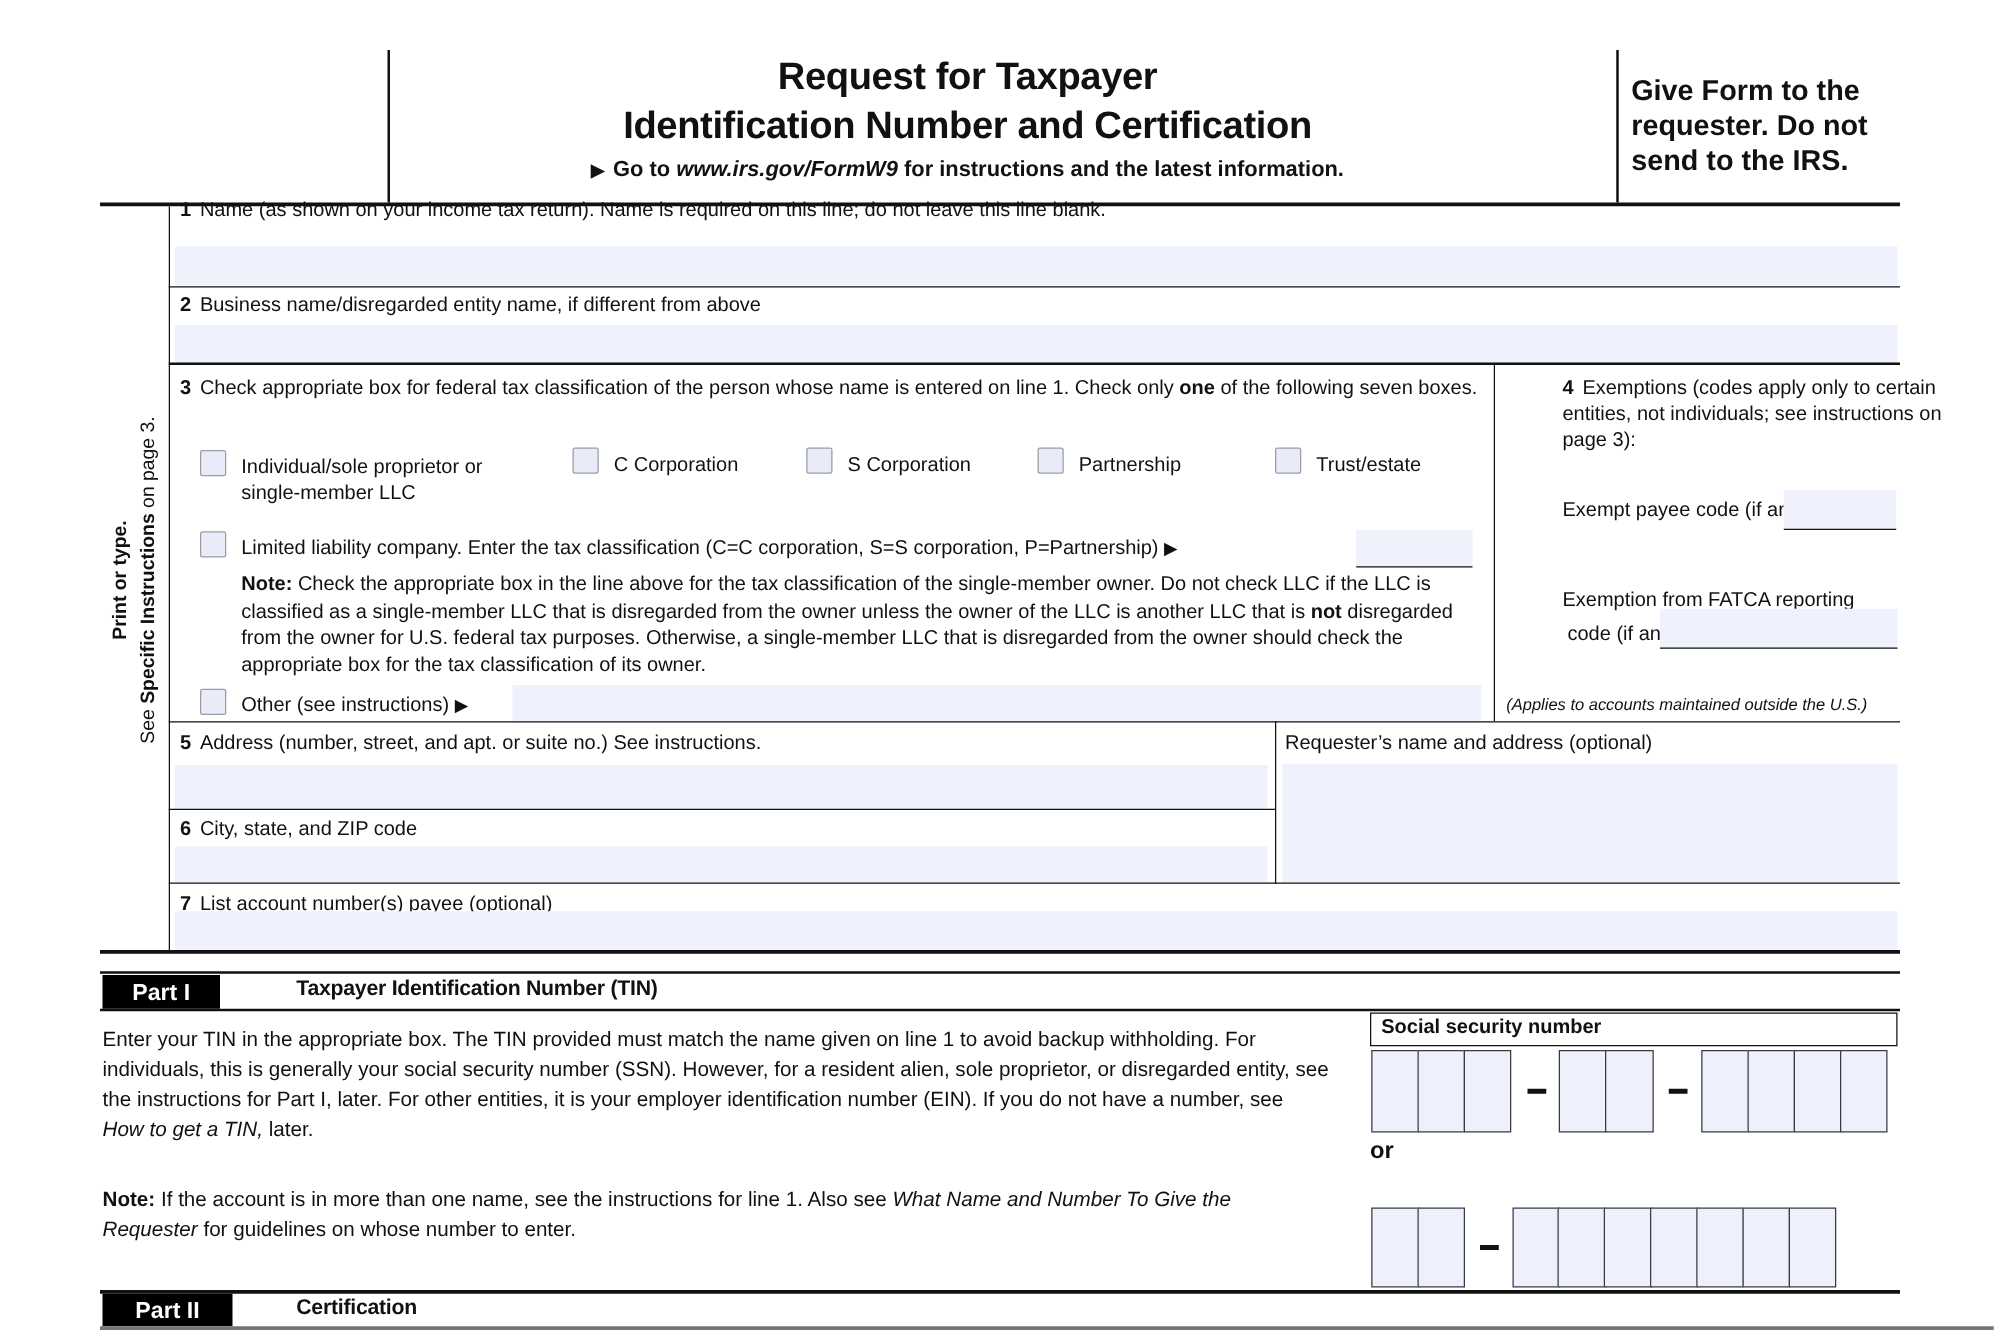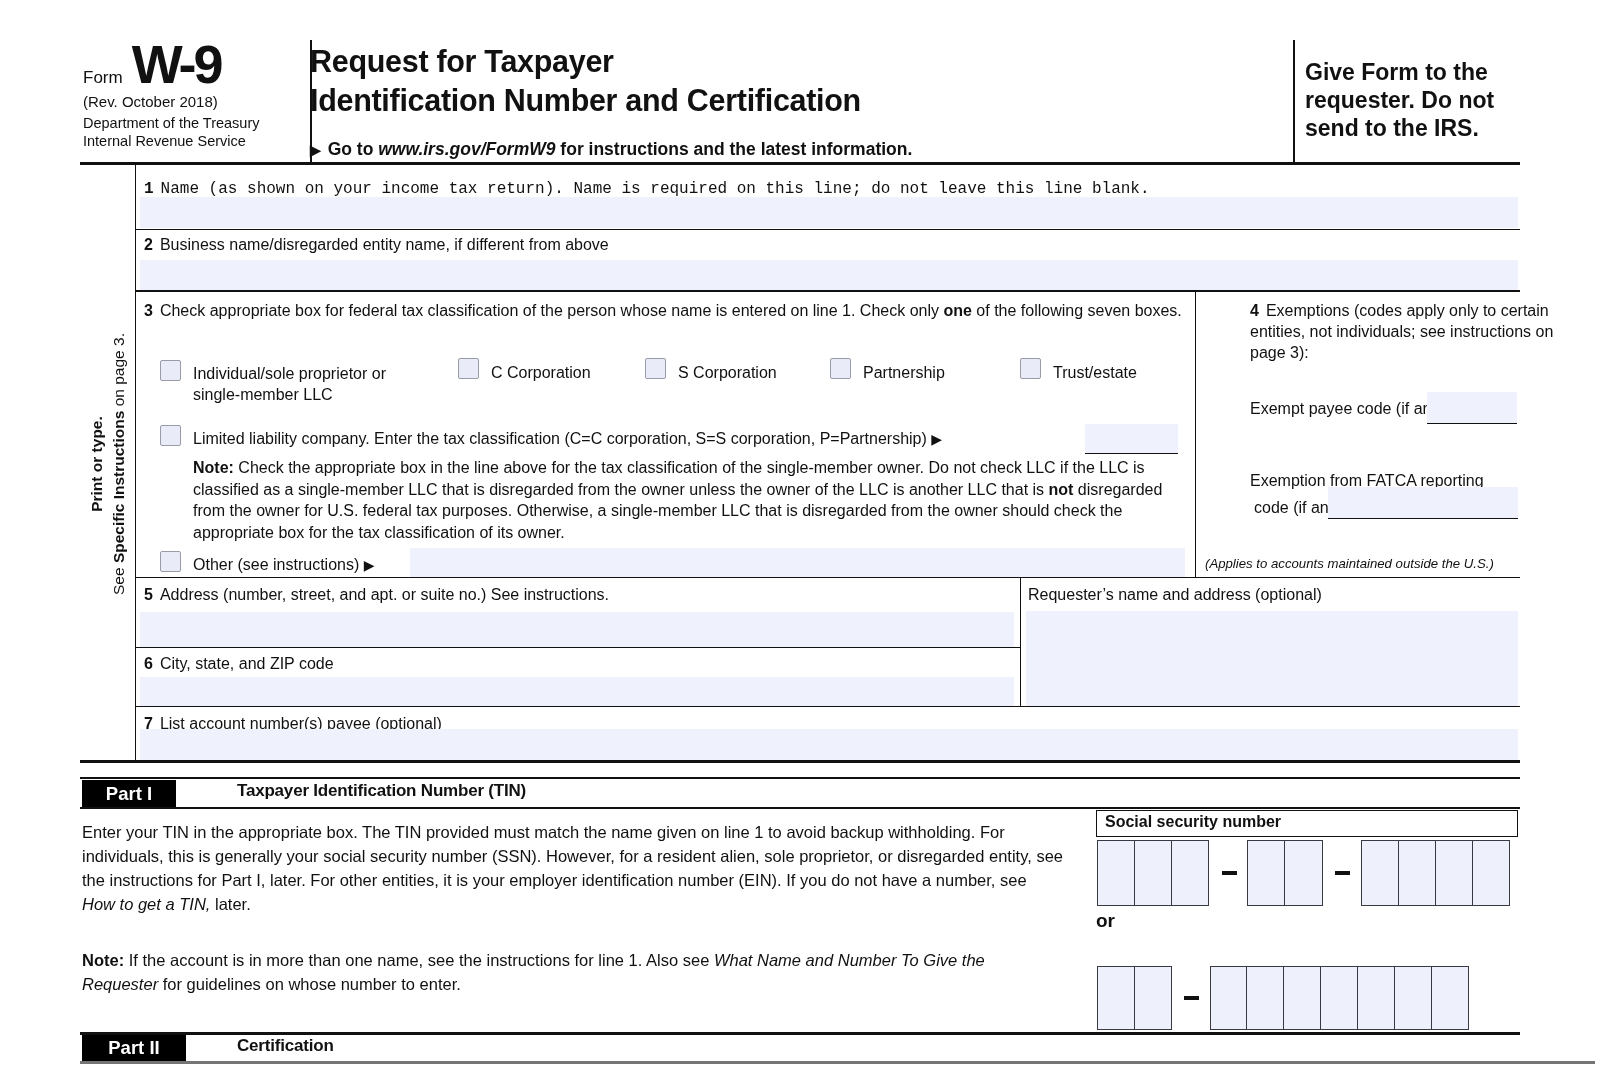--- a/index.html
+++ b/index.html
@@ -16,21 +16,21 @@
   .fill { background:#eff1fc; }
   .lbl { font-size:16px; line-height:20px; white-space:nowrap; }
   .lblnum { font-weight:bold; margin-right:7px; }
   .checkbox {
     width:21px; height:21px; background:#e9ecf8;
     border:1.5px solid #979ca6; border-radius:2px;
   }
   .cbl { font-size:16px; line-height:21px; }
   .underfield { border-bottom:1.6px solid #111; }
   .titlebig { font-size:30.5px; font-weight:bold; line-height:39px; letter-spacing:-0.3px; }
-  .goto { font-size:17.5px; font-weight:bold; margin-top:19px; }
+  .goto { font-size:17.5px; font-weight:bold; margin-top:5px; }
   .badge {
     background:#000; color:#fff; font-weight:bold; font-size:18.5px;
     display:flex; align-items:center; justify-content:center; height:27px;
   }
   .parttitle { font-size:17px; font-weight:bold; letter-spacing:-0.2px; }
   .cellrow { display:flex; align-items:center; }
   .cell { width:38.5px; background:#eef1fc; border:1.7px solid #383c42; margin-left:-1.7px; }
   .cell:first-child { margin-left:0; }
   .cell.ssn { height:66px; }
   .cell.ein { height:64px; }
@@ -50,33 +50,24 @@
   i.it { font-style:italic; }
   b.bd { font-weight:bold; }
   .arrow { font-size:14px; letter-spacing:2px; }
 </style>
 </head>
 <body>
 
 <div id="page">
 <div id="form">
 
-  <div class="abs" style="left:0; top:38px; width:230px; height:124px;">
-    <div style="display:flex; align-items:baseline; gap:9px; padding-left:3px;">
-      <span style="font-size:17px;">Form</span>
-      <span style="font-size:54px; font-weight:bold; letter-spacing:-3px; line-height:52px;">W-9</span>
-    </div>
-    <div style="font-size:15px; padding-left:3px; margin-top:3px;">(Rev. October 2018)</div>
-    <div style="font-size:14.5px; line-height:18px; padding-left:3px; margin-top:4px;">Department of the Treasury</div>
-    <div style="font-size:14.5px; line-height:18px; padding-left:3px;">Internal Revenue Service</div>
-  </div>
 
   <div class="vline" style="left:230px; top:40px; height:122px;"></div>
 
-  <div class="abs" style="left:230px; top:42px; width:928px; height:120px; text-align:left;">
+  <div class="abs" style="left:230px; top:42px; width:928px; height:120px; text-align:center;">
     <div class="titlebig">Request for Taxpayer</div>
     <div class="titlebig">Identification Number and Certification</div>
     <div class="goto">
       <span class="arrow">▶</span>
       <span>Go to </span><i class="it"><b class="bd">www.irs.gov/FormW9</b></i><span> for instructions and the latest information.</span>
     </div>
   </div>
 
   <div class="vline" style="left:1213px; top:40px; height:122px;"></div>
 
@@ -86,21 +77,21 @@
 
   <div class="abs" style="left:0; top:165px; width:55px; height:597px;">
     <div class="sidebar-rot">
       <div style="font-weight:bold;">Print or type.</div>
       <div><span>See </span><b class="bd">Specific Instructions</b><span> on page 3.</span></div>
     </div>
   </div>
 
   <div class="vline" style="left:55px; top:165px; height:597px; width:1px;"></div>
 
-  <div class="abs lbl" style="left:64px; top:179px;font-family:Liberation Mono, monospace;">
+  <div class="abs lbl" style="left:64px; top:159px;">
     <span class="lblnum">1</span><span>Name (as shown on your income tax return). Name is required on this line; do not leave this line blank.</span>
   </div>
   <div class="abs fill" style="left:60px; top:197px; width:1378px; height:31px;"></div>
   <div class="hline" style="left:55px; top:229px; width:1385px; height:1px;"></div>
 
   <div class="abs lbl" style="left:64px; top:235px;">
     <span class="lblnum">2</span><span>Business name/disregarded entity name, if different from above</span>
   </div>
   <div class="abs fill" style="left:60px; top:260px; width:1378px; height:31px;"></div>
   <div class="hline" style="left:55px; top:290px; width:1385px; height:2px;"></div>

